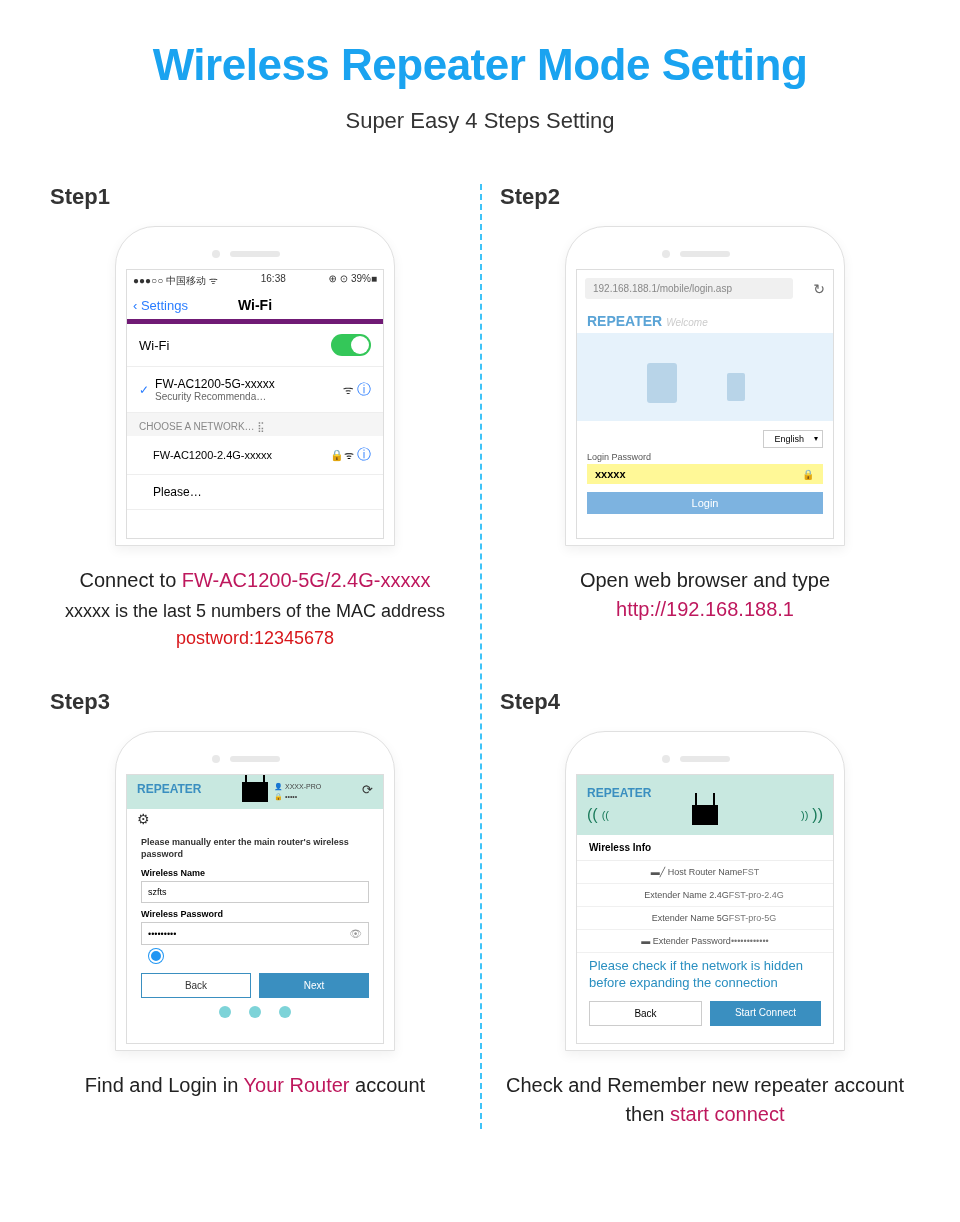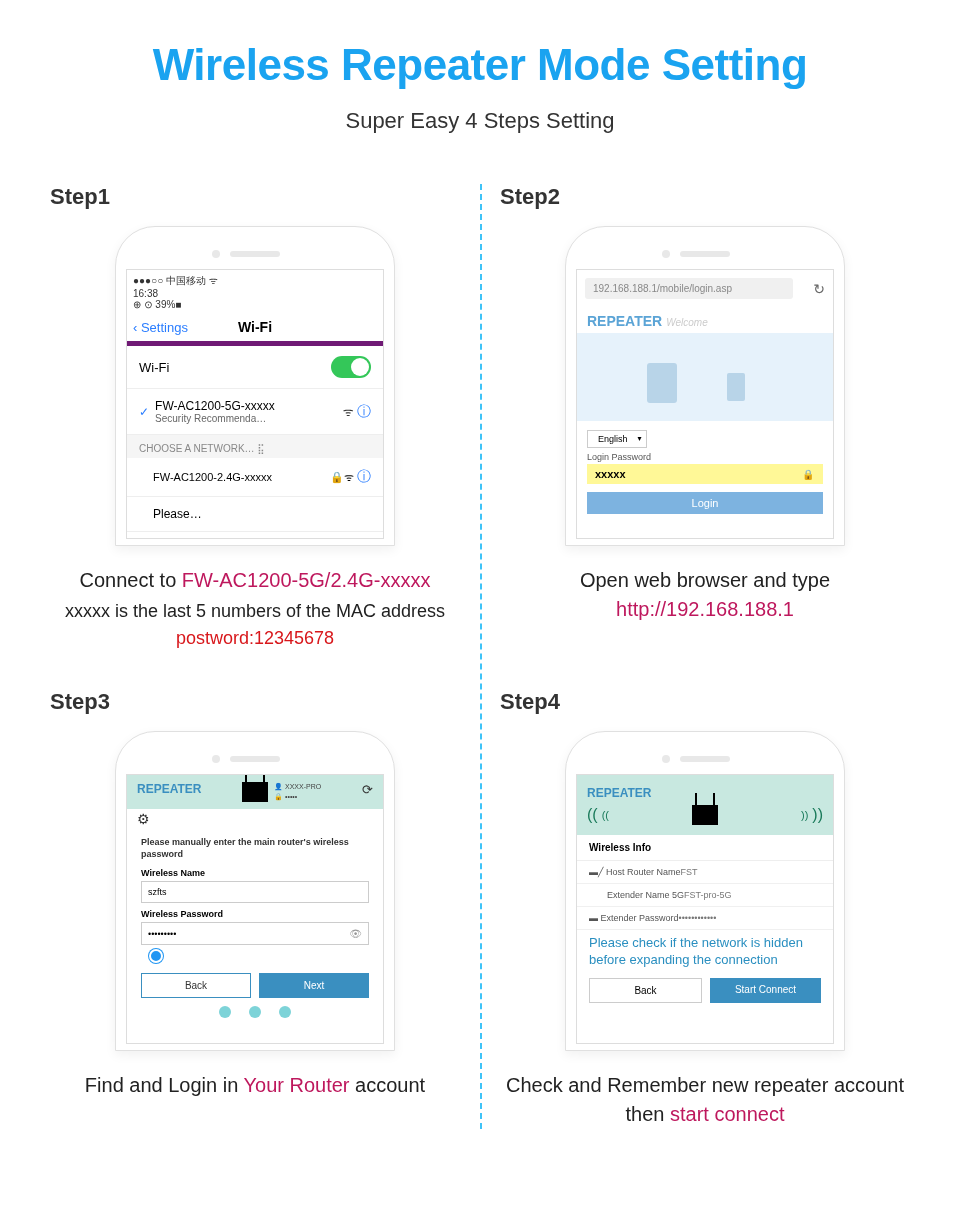--- a/index.html
+++ b/index.html
@@ -20,21 +20,21 @@
 .phone .earpiece::before { content:""; position:absolute; left:-18px; top:-1px; width:8px; height:8px; border-radius:50%; background:#e8e8e8; }
 .screen { background:#fff; border:1px solid #ddd; height:270px; overflow:hidden; position:relative; }
 
 
 .caption { text-align:center; font-size:20px; margin-top:20px; line-height:1.45; color:#222; }
 .caption .red { color:#be185d; }
 .sub-caption { text-align:center; font-size:18px; color:#222; margin-top:6px; }
 .pw { text-align:center; font-size:18px; color:#d8171b; margin-top:6px; }
 
 
-.status { display:flex; justify-content:space-between; font-size:10px; padding:3px 6px; color:#333;flex-direction:column; }
+.status { display:flex; justify-content:space-between; font-size:10px; padding:3px 6px; color:#333; }
 .navbar { display:flex; align-items:center; justify-content:center; position:relative; font-size:14px; padding:6px 0; border-bottom:5px solid #701a75; font-weight:600; }
 .navbar .back { position:absolute; left:6px; color:#2a7dff; font-size:13px; font-weight:400; }
 .row { display:flex; align-items:center; justify-content:space-between; padding:10px 12px; font-size:13px; border-bottom:1px solid #eee; background:#fff; }
 .row .left { display:flex; align-items:center; gap:6px; }
 .check { color:#2a7dff; font-size:12px; }
 .toggle { width:40px; height:22px; background:#34c759; border-radius:11px; position:relative; }
 .toggle::after { content:""; position:absolute; right:2px; top:2px; width:18px; height:18px; background:#fff; border-radius:50%; }
 .wifi-i { color:#2a7dff; font-size:14px; }
 .sec-head { font-size:10px; color:#888; padding:8px 12px 4px; text-transform:uppercase; background:#f5f5f5; }
 .net-sub { font-size:10px; color:#666; }
@@ -42,21 +42,21 @@
 
 .addr { display:flex; align-items:center; gap:20px; padding:8px; }
 .addr .url { flex:1; background:#f0f0f0; font-size:10px; color:#888; padding:5px 8px; border-radius:3px; }
 .reload { font-size:14px; color:#666; }
 .brand { font-size:14px; font-weight:700; color:#5ba4d6; padding:6px 10px 0; }
 .brand .wel { font-size:10px; color:#ccc; font-style:italic; font-weight:400; margin-left:4px;text-align:right; }
 .illus { height:88px; background:#e6f2fb; margin:4px 0; position:relative; }
 .illus::before, .illus::after { content:""; position:absolute; background:#b8d4e8; }
 .illus::before { width:30px; height:40px; left:70px; top:30px; border-radius:3px; }
 .illus::after { width:18px; height:28px; left:150px; top:40px; border-radius:2px; }
-.lang-wrap { padding:0 10px 4px;margin-top:7px; }
+.lang-wrap { text-align:right; padding:0 10px 4px;margin-top:7px; }
 .lang { display:inline-block; font-size:9px; padding:3px 18px 3px 10px; border:1px solid #ccc; background:#fff; position:relative; }
 .lang::after { content:"▾"; position:absolute; right:4px; font-size:8px; }
 .lp-lbl2 { font-size:9px; color:#555; margin-left:10px; }
 .pw-field { margin:2px 10px; background:#fff897; padding:4px 8px; font-size:11px; font-weight:700; display:flex; justify-content:space-between; align-items:center; }
 .lock-i { font-size:10px; color:#888; }
 .login-btn { margin:8px 10px 0; background:#7db3e0; color:#fff; text-align:center; padding:5px; font-size:11px; }
 
 
 .rep-hdr { background:#c8e8e0; padding:7px 10px; display:flex; justify-content:space-between; align-items:flex-start; }
 .rep-title { font-size:12px; font-weight:700; color:#3a8fc0; }
@@ -79,21 +79,21 @@
 .dots { display:flex; justify-content:center; gap:18px; margin-top:8px; }
 .dot { width:12px; height:12px; border-radius:50%; background:#7dd3d8; }
 
 
 .rep-hdr4 { background:#c8e8e0; padding:8px 10px 10px; }
 .wave-row { display:flex; justify-content:center; align-items:center; gap:4px; margin-top:4px; }
 .wave { font-size:16px; color:#1a7a5a; }
 .wave.sm { font-size:11px; }
 .hr-sec { font-size:10px; font-weight:600; padding:7px 12px; border-bottom:1px solid #eee; }
 .grid4 { font-size:9px; }
-.g-row { display:flex; justify-content:flex-start; padding:6px 12px; border-bottom:1px solid #f0f0f0; color:#555; }
+.g-row { display:flex; justify-content:center; padding:6px 12px; border-bottom:1px solid #f0f0f0; color:#555; }
 .g-row .r { color:#777; }
 .note4 { font-size:13px; color:#2a8fc0; text-align:left; padding:5px 12px; line-height:1.3; }
 .btn-row4 { display:flex; gap:8px; padding:4px 12px; }
 .btn4 { flex:1; text-align:center; padding:6px; font-size:10px; }
 .btn4.bk { border:1px solid #ccc; background:#fff; }
 .btn4.go { background:#3a8fc0; color:#fff; }
 </style>
 </head>
 <body>
 
@@ -236,20 +236,24 @@
               <span class="wave">))</span>
             </div>
           </div>
           <div class="hr-sec">Wireless Info</div>
           <div class="grid4">
             <div class="g-row">
                 <span>▬╱ <span>Host Router Name</span></span>
                 <span class="r">FST</span>
               </div>
             <div class="g-row">
+                <span style="padding-left:18px;">Extender Name 2.4G</span>
+                <span class="r">FST-pro-2.4G</span>
+              </div>
+            <div class="g-row">
                 <span style="padding-left:18px;">Extender Name 5G</span>
                 <span class="r">FST-pro-5G</span>
               </div>
             <div class="g-row">
                 <span>▬ <span>Extender Password</span></span>
                 <span class="r">••••••••••••</span>
               </div>
           </div>
           <div class="note4">Please check if the network is hidden before expanding the connection</div>
           <div class="btn-row4">

